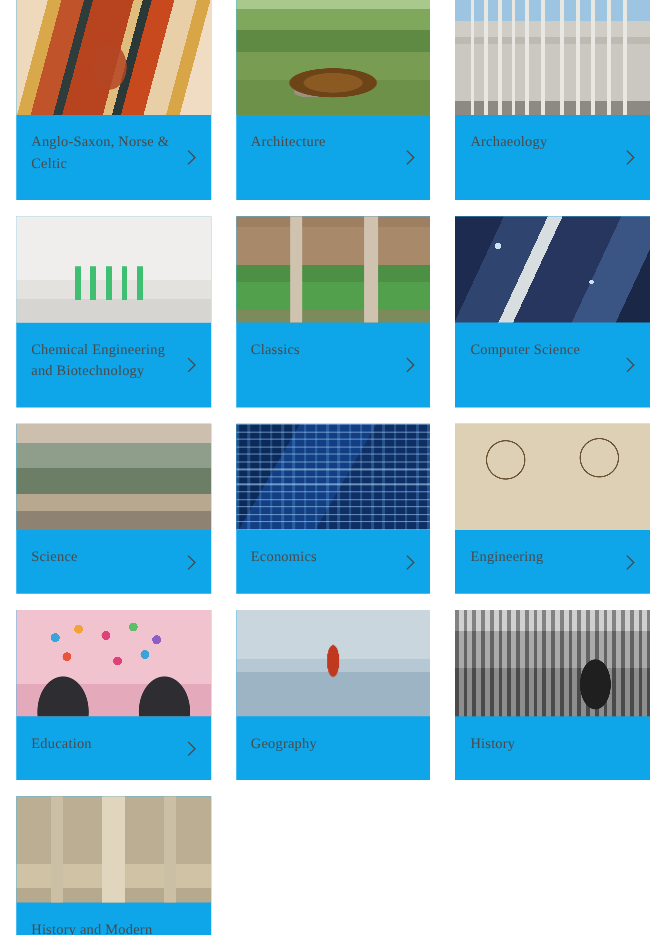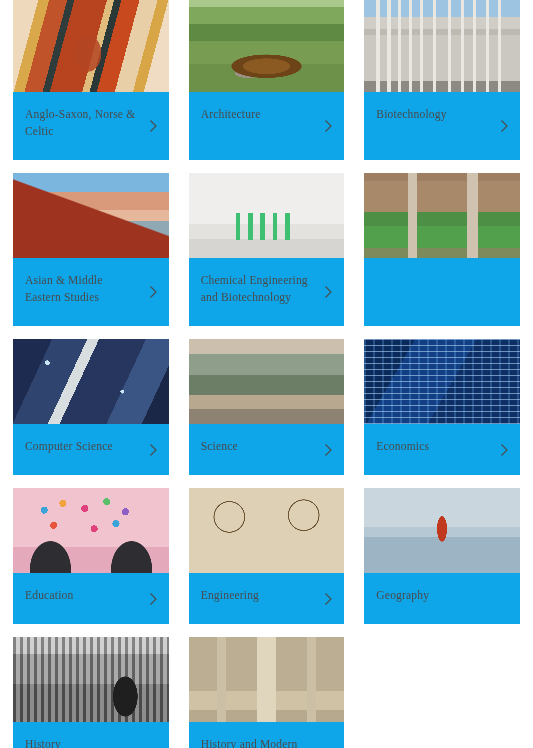--- a/index.html
+++ b/index.html
@@ -200,55 +200,52 @@
         <svg viewBox="0 0 12 16" width="12" height="16" aria-hidden="true">
           <path d="M3.5 2.5 L9 8 L3.5 13.5" fill="none" stroke="currentColor" stroke-width="1.1"></path>
         </svg>
       </span>
     </span>
   </a>
 
   <a class="card row1">
     <span class="thumb img-museum"></span>
     <span class="caption">
-      <span class="caption-label">Biotechnology</span>
-      <span class="chevron">
-        <svg viewBox="0 0 12 16" width="12" height="16" aria-hidden="true">
-          <path d="M3.5 2.5 L9 8 L3.5 13.5" fill="none" stroke="currentColor" stroke-width="1.1"></path>
-        </svg>
-      </span>
-    </span>
-  </a>
-
-  <a class="card">
-    <span class="thumb img-pagoda"></span>
-    <span class="caption">
-      <span class="caption-label">Asian &amp; Middle Eastern Studies</span>
-      <span class="chevron">
-        <svg viewBox="0 0 12 16" width="12" height="16" aria-hidden="true">
-          <path d="M3.5 2.5 L9 8 L3.5 13.5" fill="none" stroke="currentColor" stroke-width="1.1"></path>
-        </svg>
-      </span>
-    </span>
-  </a>
+      <span class="caption-label">Archaeology</span>
+      <span class="chevron">
+        <svg viewBox="0 0 12 16" width="12" height="16" aria-hidden="true">
+          <path d="M3.5 2.5 L9 8 L3.5 13.5" fill="none" stroke="currentColor" stroke-width="1.1"></path>
+        </svg>
+      </span>
+    </span>
+  </a>
+
 
   <a class="card">
     <span class="thumb img-lab"></span>
     <span class="caption">
       <span class="caption-label">Chemical Engineering and Biotechnology</span>
       <span class="chevron">
         <svg viewBox="0 0 12 16" width="12" height="16" aria-hidden="true">
           <path d="M3.5 2.5 L9 8 L3.5 13.5" fill="none" stroke="currentColor" stroke-width="1.1"></path>
         </svg>
       </span>
     </span>
   </a>
 
   <a class="card">
     <span class="thumb img-ruins"></span>
+    <span class="caption">
+      <span class="caption-label">Classics</span>
+      <span class="chevron">
+        <svg viewBox="0 0 12 16" width="12" height="16" aria-hidden="true">
+          <path d="M3.5 2.5 L9 8 L3.5 13.5" fill="none" stroke="currentColor" stroke-width="1.1"></path>
+        </svg>
+      </span>
+    </span>
   </a>
 
   <a class="card">
     <span class="thumb img-circuit"></span>
     <span class="caption">
       <span class="caption-label">Computer Science</span>
       <span class="chevron">
         <svg viewBox="0 0 12 16" width="12" height="16" aria-hidden="true">
           <path d="M3.5 2.5 L9 8 L3.5 13.5" fill="none" stroke="currentColor" stroke-width="1.1"></path>
         </svg>
@@ -274,43 +271,43 @@
       <span class="caption-label">Economics</span>
       <span class="chevron">
         <svg viewBox="0 0 12 16" width="12" height="16" aria-hidden="true">
           <path d="M3.5 2.5 L9 8 L3.5 13.5" fill="none" stroke="currentColor" stroke-width="1.1"></path>
         </svg>
       </span>
     </span>
   </a>
 
   <a class="card">
+    <span class="thumb img-engineering"></span>
+    <span class="caption">
+      <span class="caption-label">Engineering</span>
+      <span class="chevron">
+        <svg viewBox="0 0 12 16" width="12" height="16" aria-hidden="true">
+          <path d="M3.5 2.5 L9 8 L3.5 13.5" fill="none" stroke="currentColor" stroke-width="1.1"></path>
+        </svg>
+      </span>
+    </span>
+  </a>
+
+  <a class="card">
     <span class="thumb img-education"></span>
     <span class="caption">
       <span class="caption-label">Education</span>
       <span class="chevron">
         <svg viewBox="0 0 12 16" width="12" height="16" aria-hidden="true">
           <path d="M3.5 2.5 L9 8 L3.5 13.5" fill="none" stroke="currentColor" stroke-width="1.1"></path>
         </svg>
       </span>
     </span>
   </a>
 
-  <a class="card">
-    <span class="thumb img-engineering"></span>
-    <span class="caption">
-      <span class="caption-label">Engineering</span>
-      <span class="chevron">
-        <svg viewBox="0 0 12 16" width="12" height="16" aria-hidden="true">
-          <path d="M3.5 2.5 L9 8 L3.5 13.5" fill="none" stroke="currentColor" stroke-width="1.1"></path>
-        </svg>
-      </span>
-    </span>
-  </a>
-
 
   <a class="card">
     <span class="thumb img-arctic"></span>
     <span class="caption">
       <span class="caption-label">Geography</span>
 
     </span>
   </a>
 
   <a class="card">

